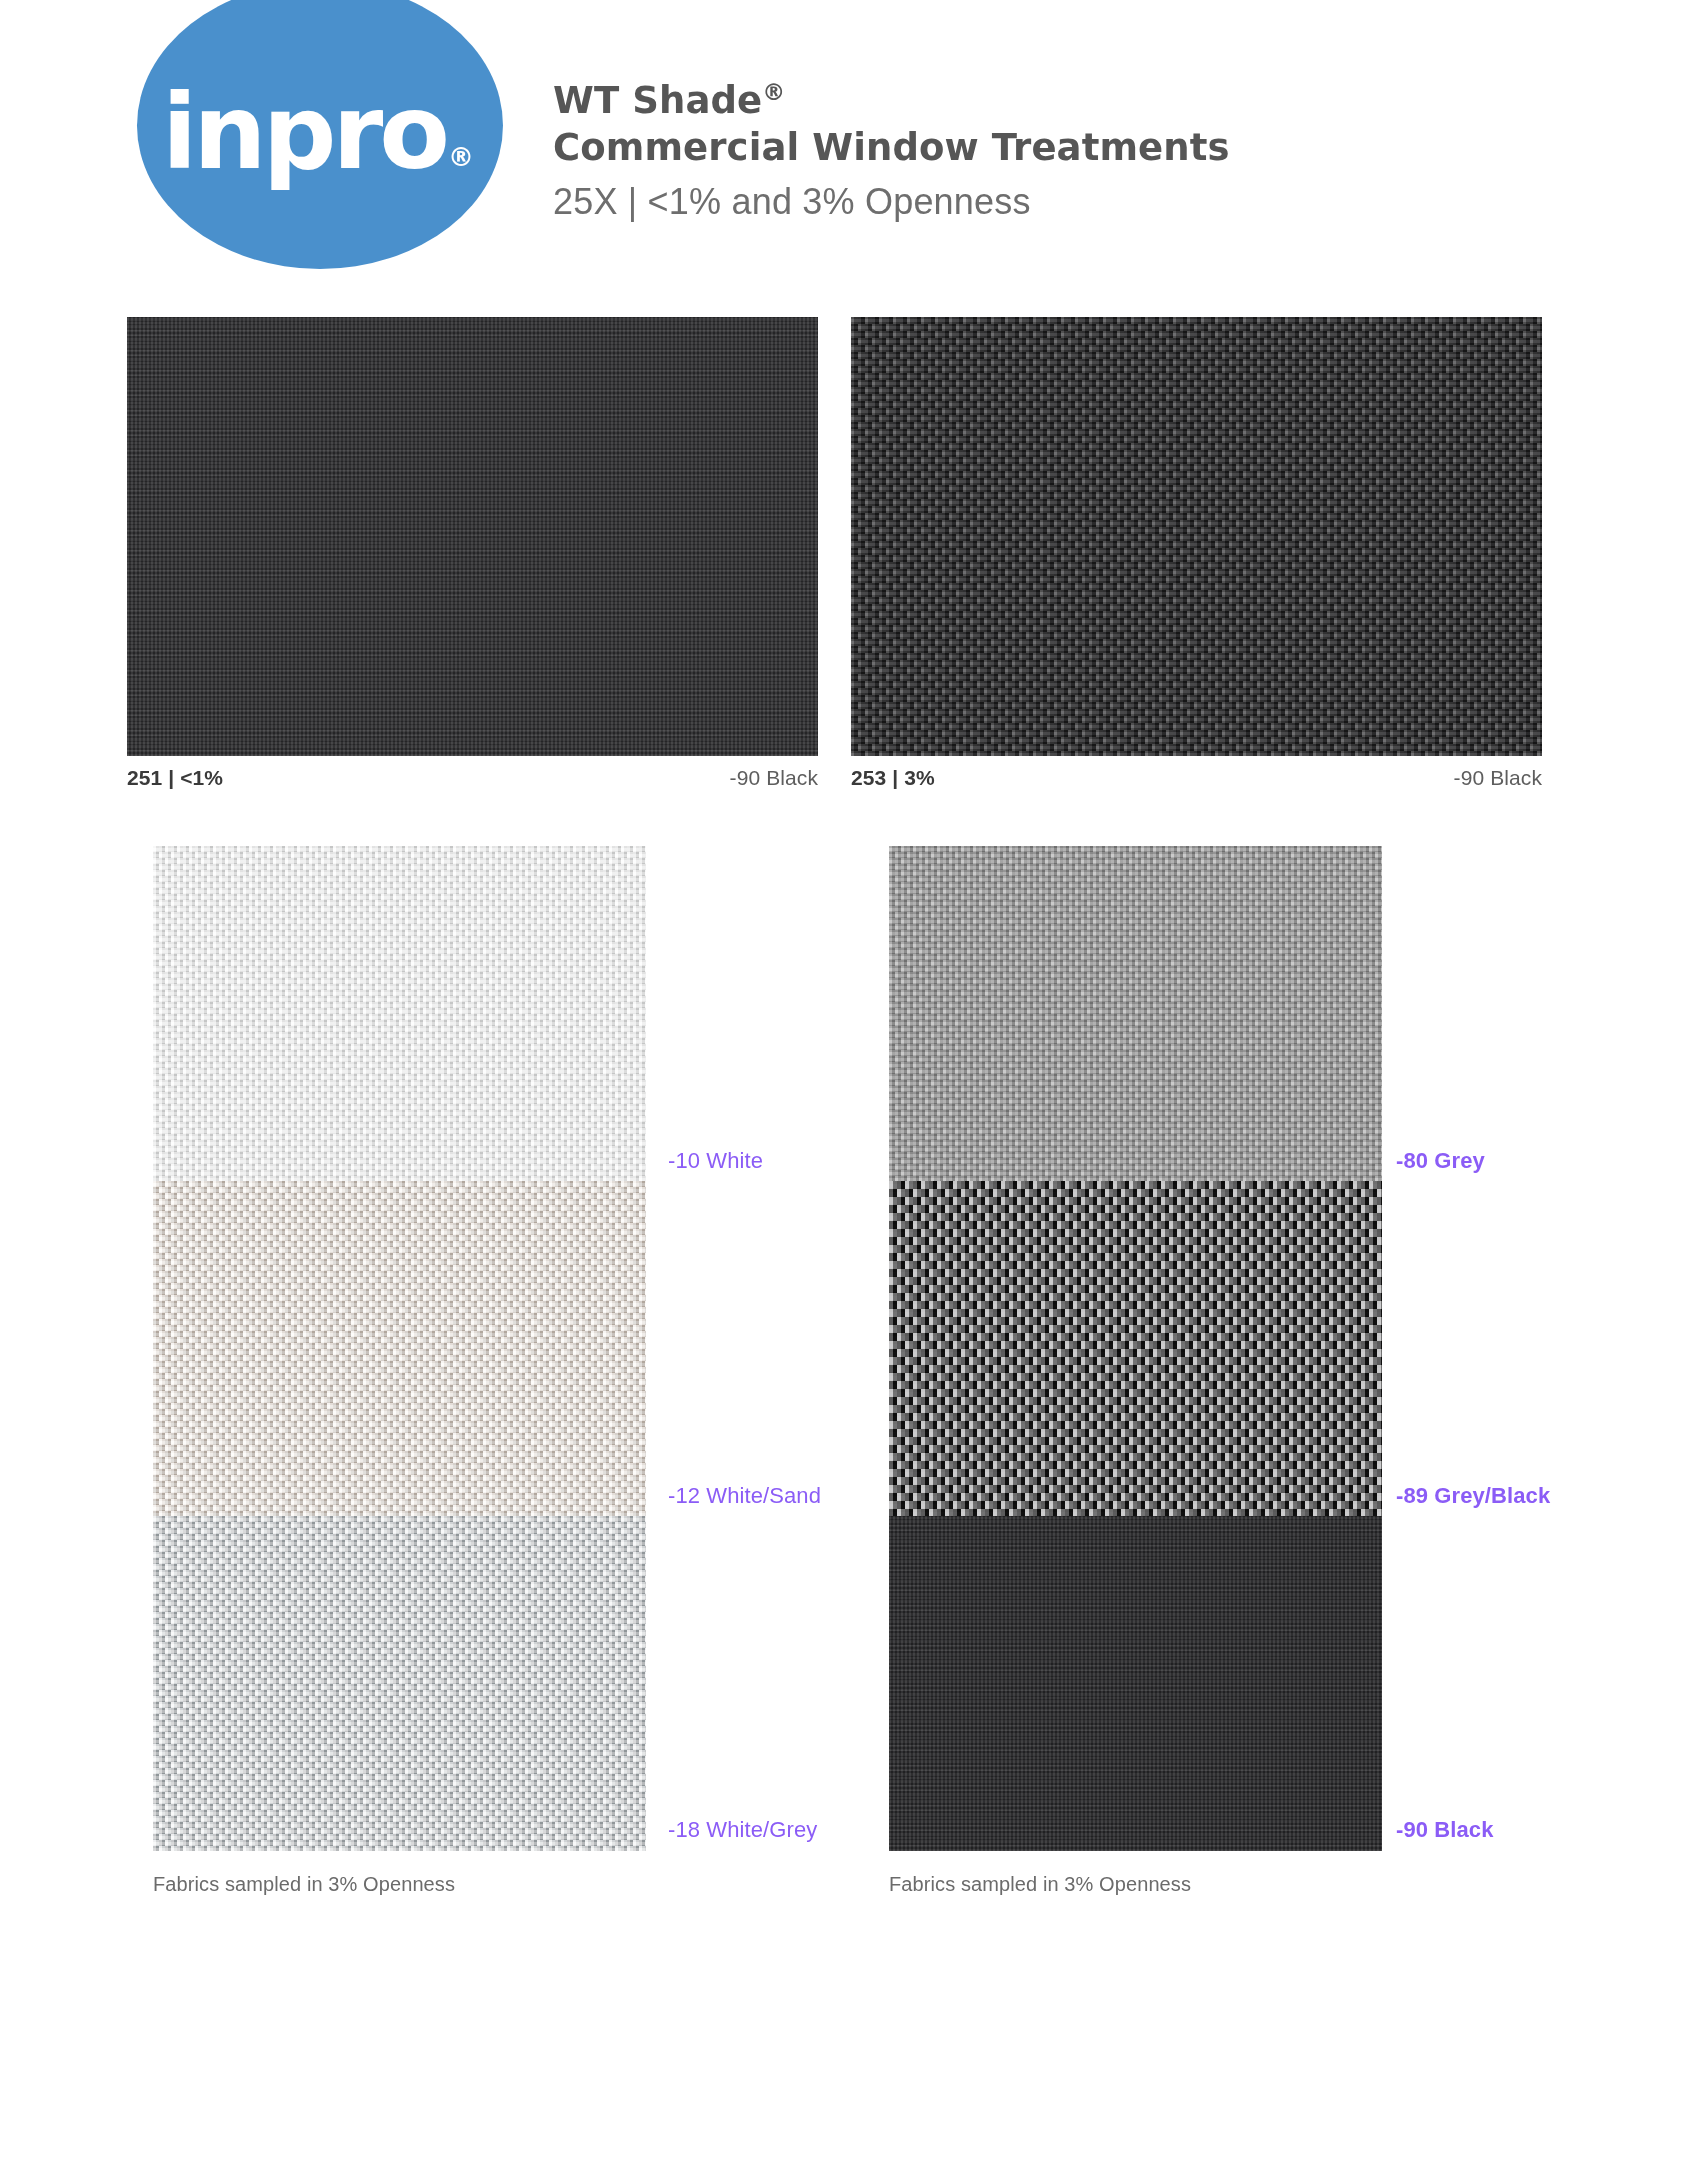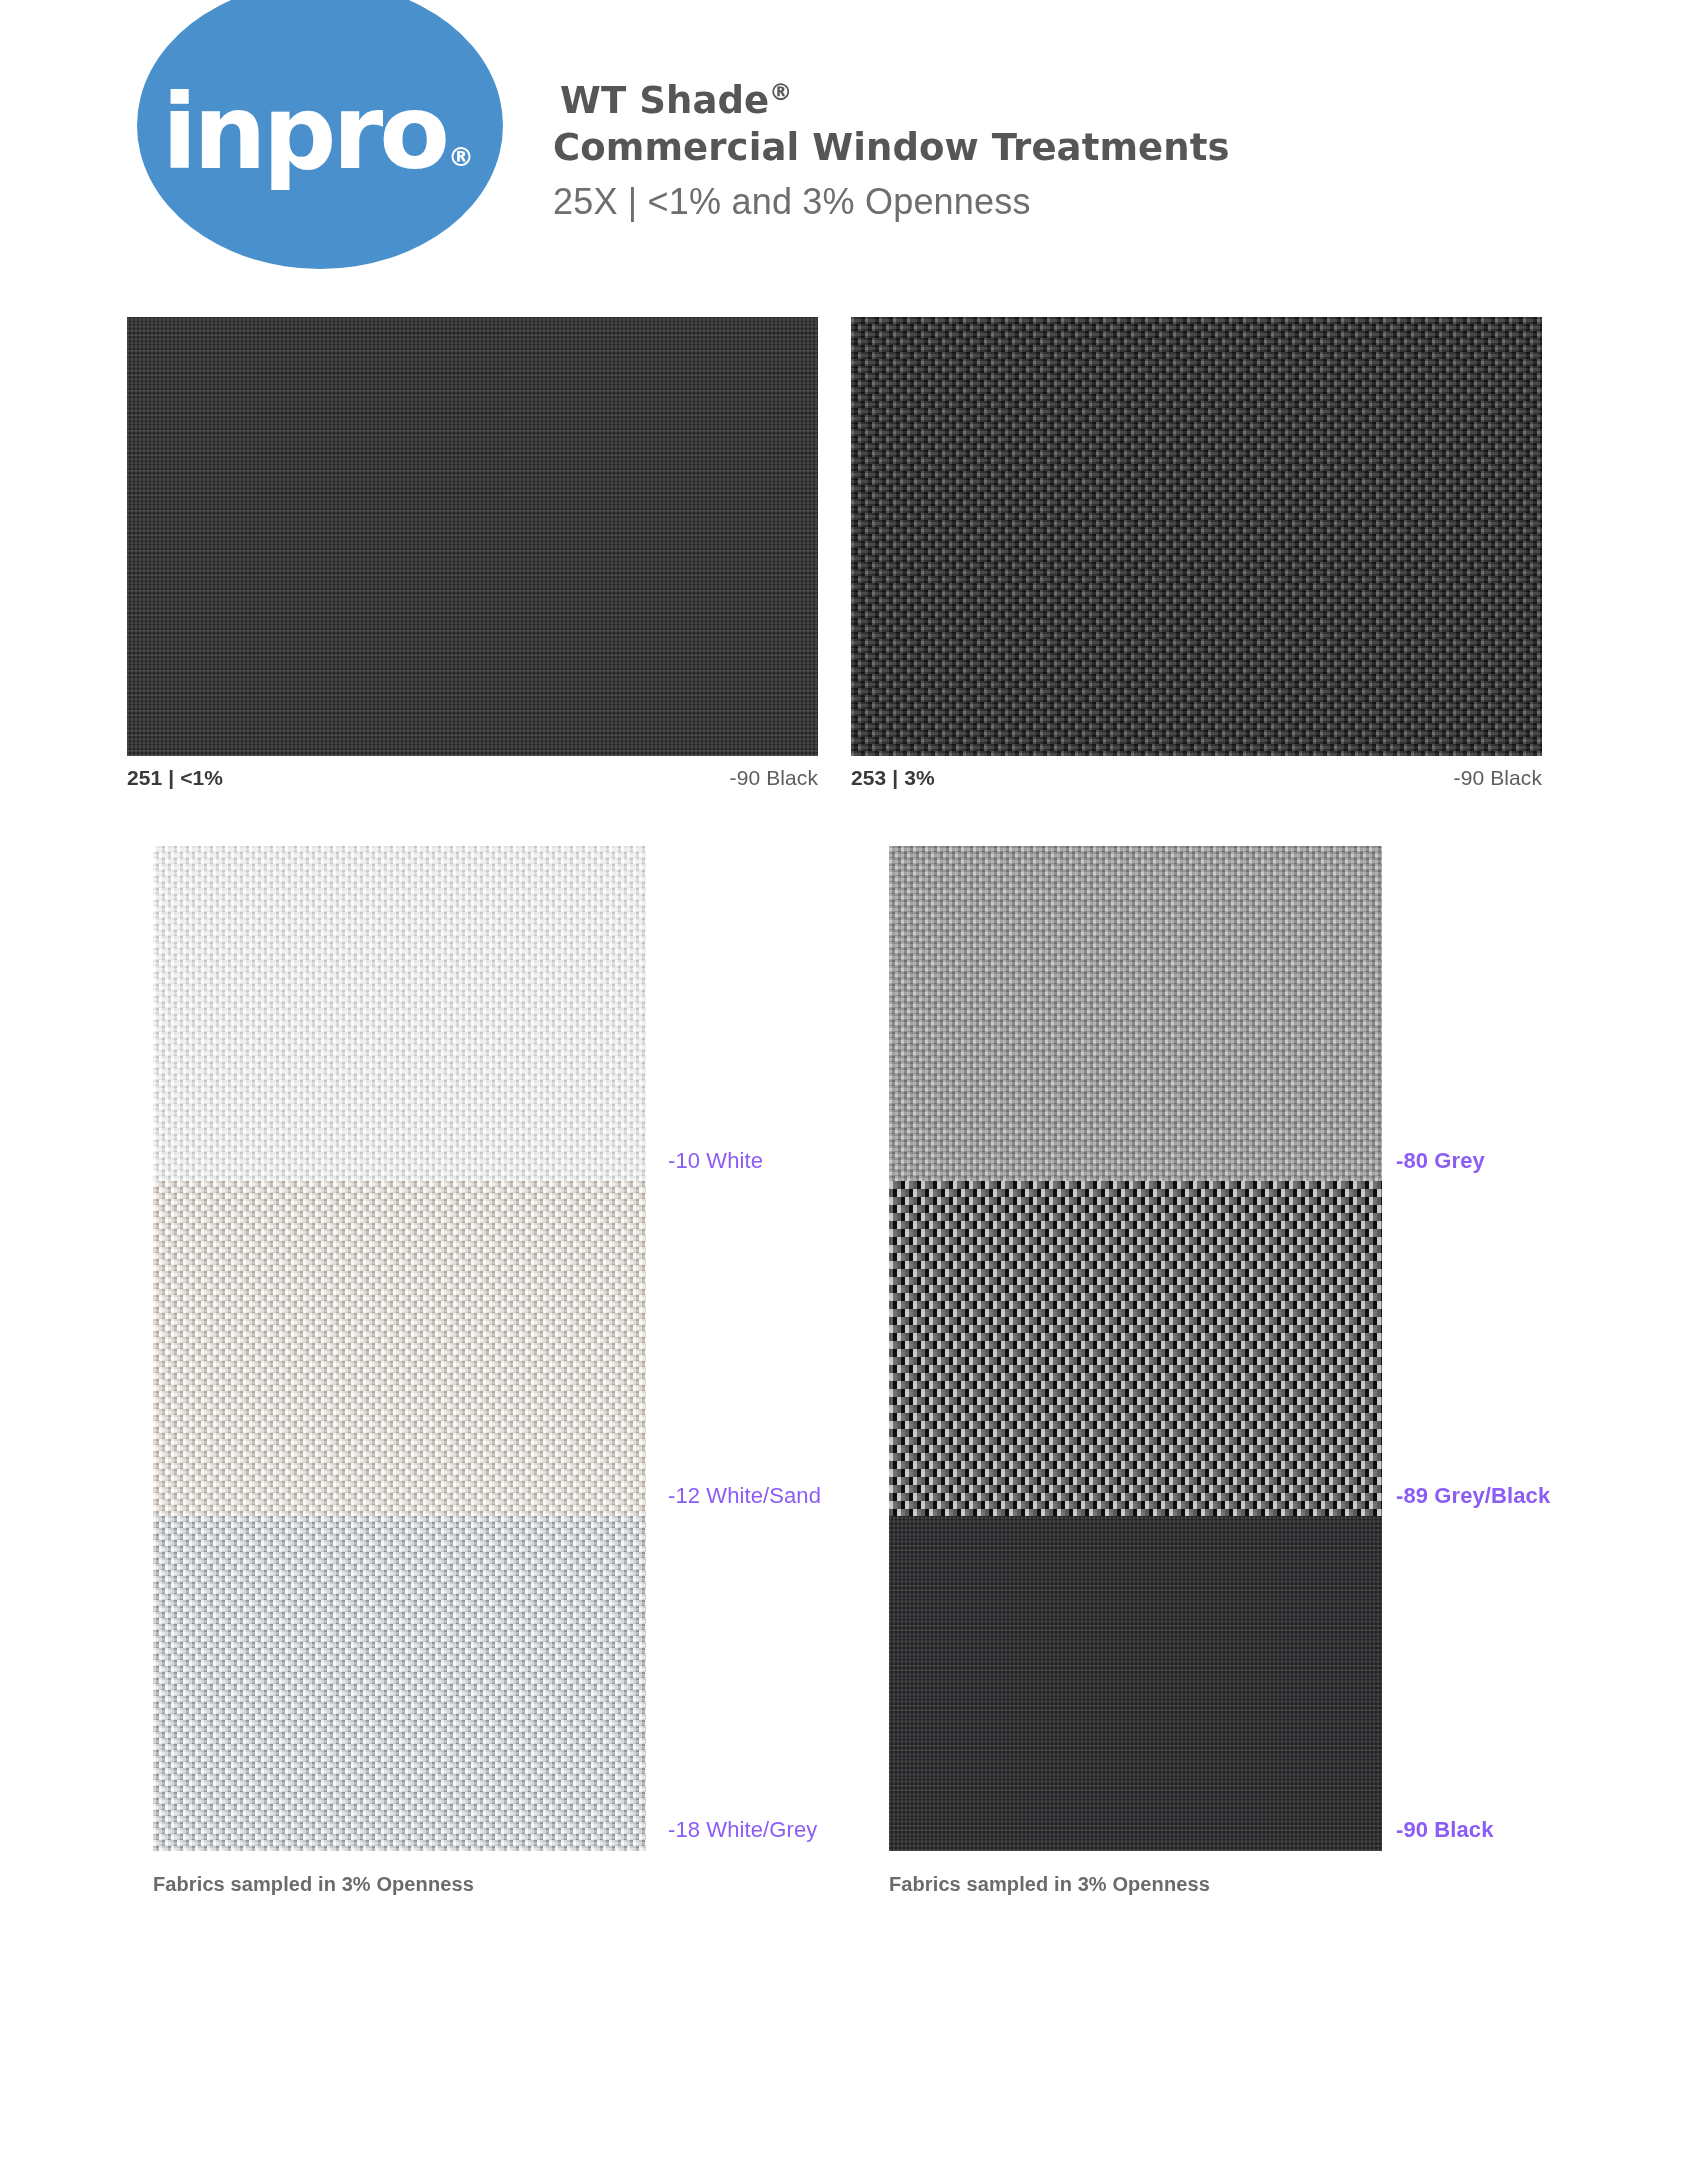--- a/index.html
+++ b/index.html
@@ -44,21 +44,20 @@
 
   .title-block { position:absolute; left:545px; top:77px; }
   .title-line1 {
     font-family:"DejaVu Sans", sans-serif;
     font-weight:700;
     font-size:37px;
     color:#565656;
     letter-spacing:0.1px;
     line-height:1.28;
     white-space:nowrap;
-    margin-left:7px;
   }
   .title-line1 .reg { font-size:23px; vertical-align:super; line-height:0; }
   .title-line2 {
     font-family:"DejaVu Sans", sans-serif;
     font-weight:700;
     font-size:37px;
     color:#565656;
     letter-spacing:0.1px;
     line-height:1.28;
     white-space:nowrap;
@@ -113,21 +112,21 @@
   .stack { position:absolute; top:0; }
   .stack.left  { left:153px; }
   .stack.right { left:889px; }
 
   .stack-col { width:493px; }
   .stack-band { width:493px; height:335px; position:relative; overflow:hidden; }
 
   .stack-note {
     margin-top:22px;
     font-family:"Liberation Sans", sans-serif;
-    font-weight:700;
+    font-weight:400;
     font-size:20px;
     color:#6b6b6b;
     letter-spacing:0.1px;
     white-space:nowrap;
   }
 
   .band-label {
     position:absolute;
     font-family:"Liberation Sans", sans-serif;
     font-weight:400;

